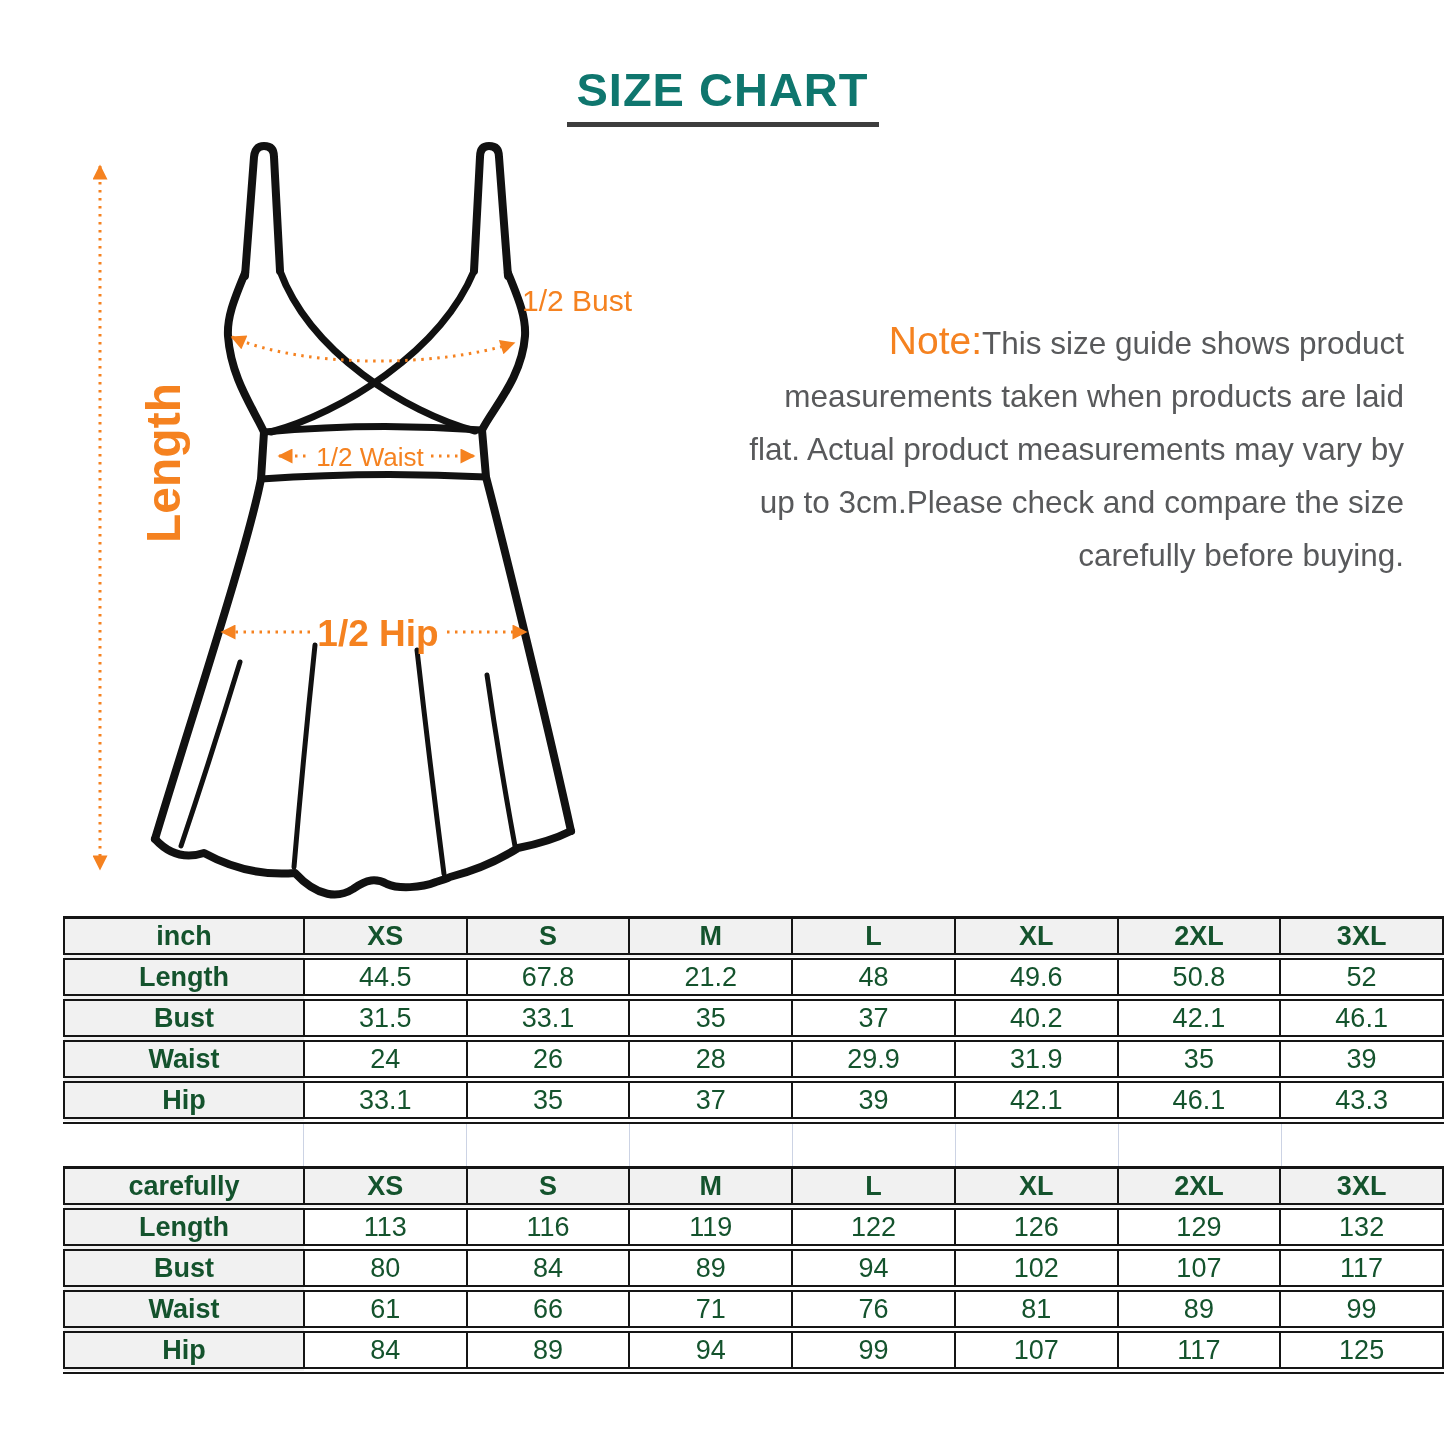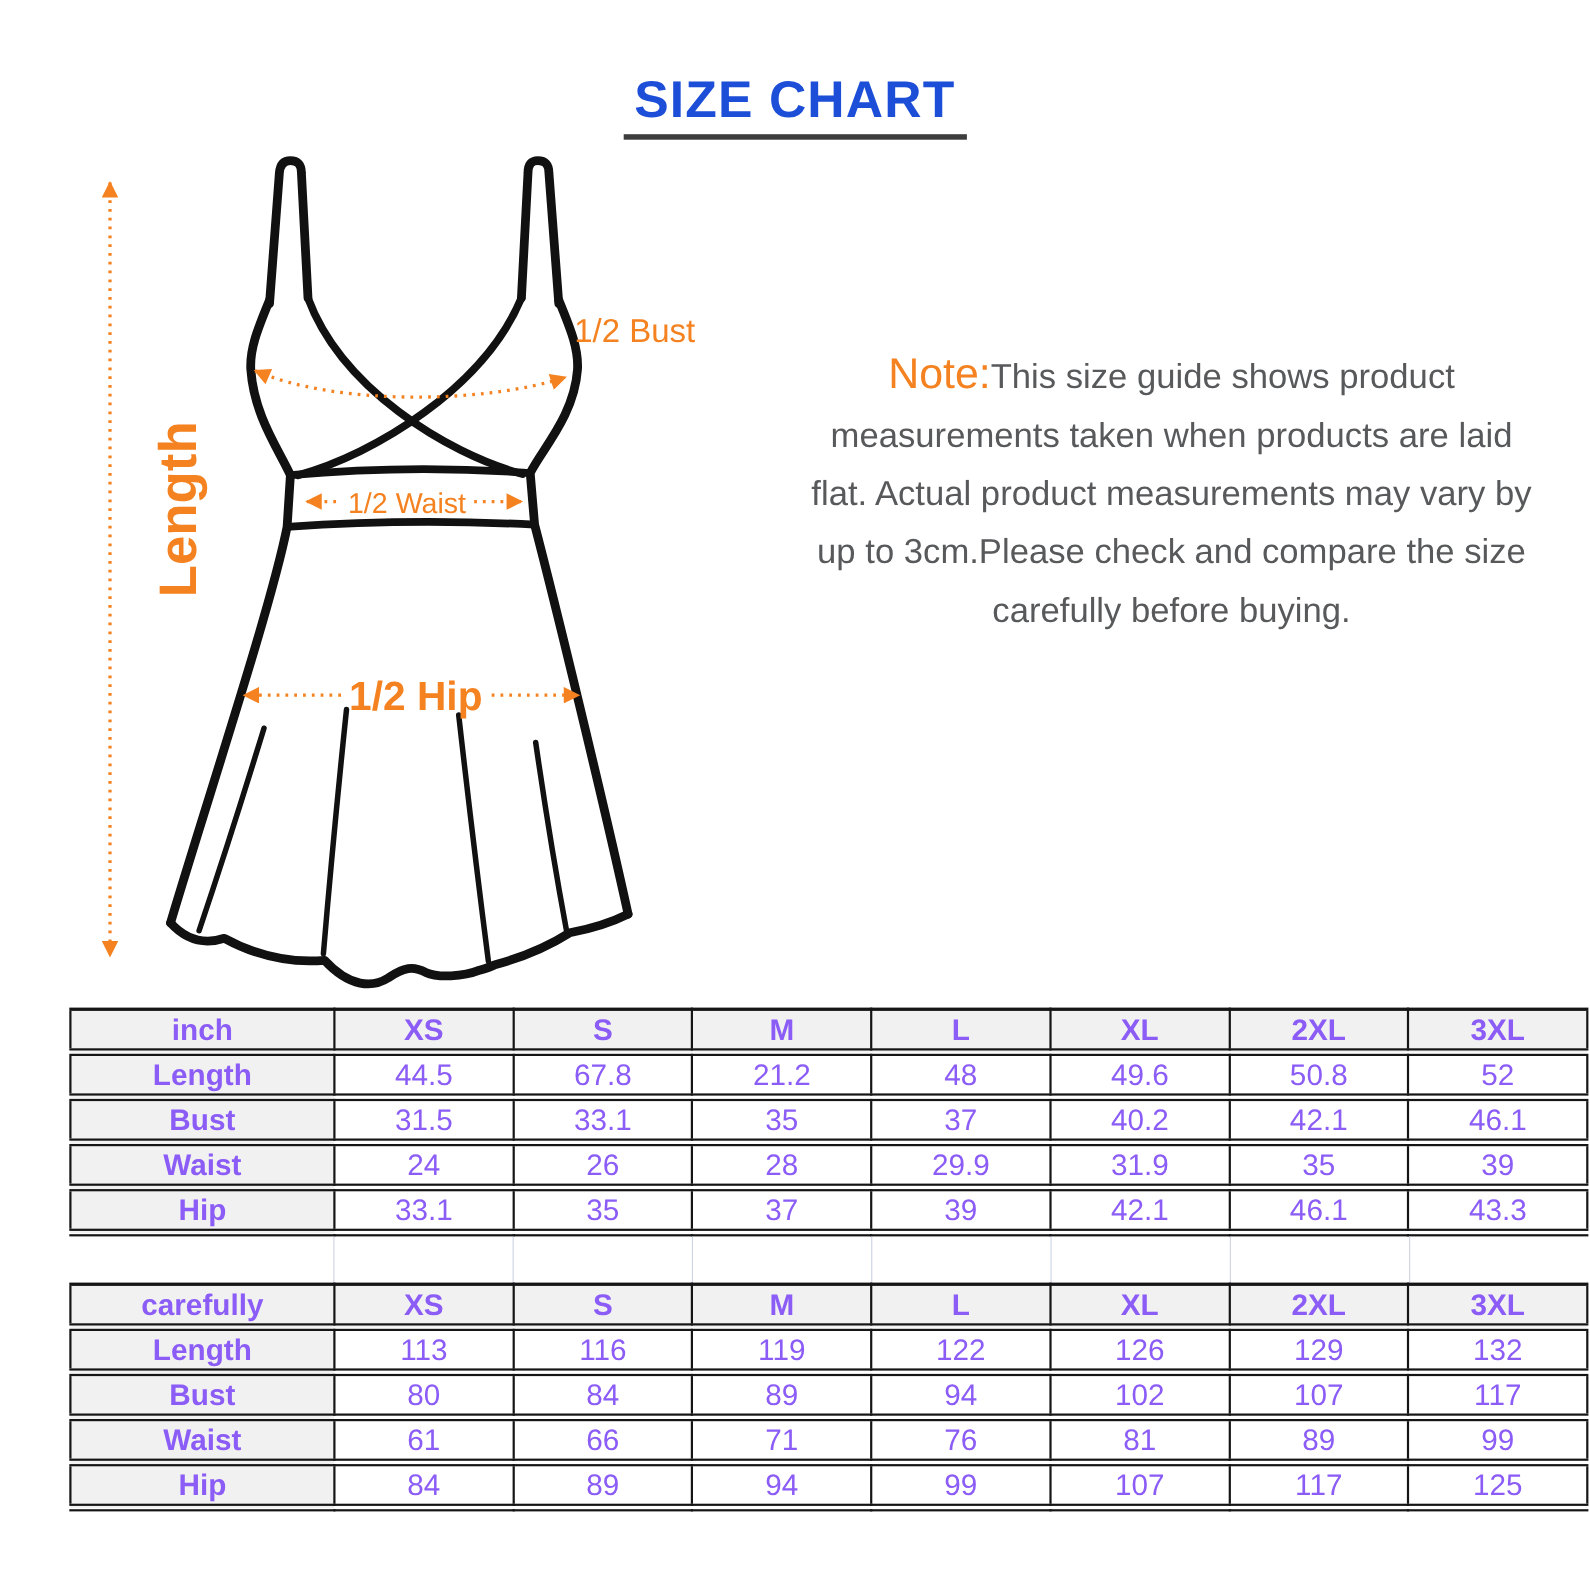--- a/index.html
+++ b/index.html
@@ -1,36 +1,36 @@
 <!DOCTYPE html>
 <html><head>
 <meta charset="utf-8">
 <style>
   html,body{margin:0;padding:0;background:#ffffff;}
   .page{position:relative;width:1445px;height:1445px;background:#ffffff;
         font-family:"Liberation Sans",sans-serif;overflow:hidden;}
 
   
   .title-wrap{position:absolute;top:62px;left:0;width:100%;text-align:center;}
-  .title{display:inline-block;font-size:47px;font-weight:bold;color:#1d4ed8;
+  .title{display:inline-block;font-size:47px;font-weight:bold;color:#0f766e;
          letter-spacing:1px;border-bottom:5px solid #3d3d3d;padding:0 10px 5px 10px;}
 
   
   .diagram{position:absolute;left:75px;top:130px;width:570px;height:780px;}
   .diagram svg{font-family:"Liberation Sans",sans-serif;}
 
   
   .note{position:absolute;left:726px;top:314px;width:678px;
-        font-size:31.5px;line-height:53px;color:#58595b;text-align:center;}
+        font-size:31.5px;line-height:53px;color:#58595b;text-align:right;}
   .note-prefix{color:#f58220;font-size:39px;}
 
   
   .tables{position:absolute;left:63px;top:916px;width:1381px;}
   table.size-table{width:100%;border-collapse:collapse;table-layout:fixed;
-                   font-size:27px;color:#8b5cf6;border-top:3px solid #151515;}
+                   font-size:27px;color:#14532d;border-top:3px solid #151515;}
   table.size-table th,table.size-table td{height:34px;text-align:center;vertical-align:middle;
                    padding:0;border-left:2px solid #151515;border-right:2px solid #151515;}
   table.size-table tr{border-bottom:7px double #151515;}
   table.size-table tr.header-row th{background:#f1f1f1;font-weight:bold;}
   table.size-table th.label-cell{background:#f1f1f1;font-weight:bold;}
   table.size-table td.value-cell{background:#ffffff;font-weight:normal;}
   col.c-label{width:17.4%;} col.c-size{width:11.8%;}
 
   table.spacer{width:100%;border-collapse:collapse;table-layout:fixed;}
   table.spacer td{height:40px;border-right:1px solid #ccd3e4;}

